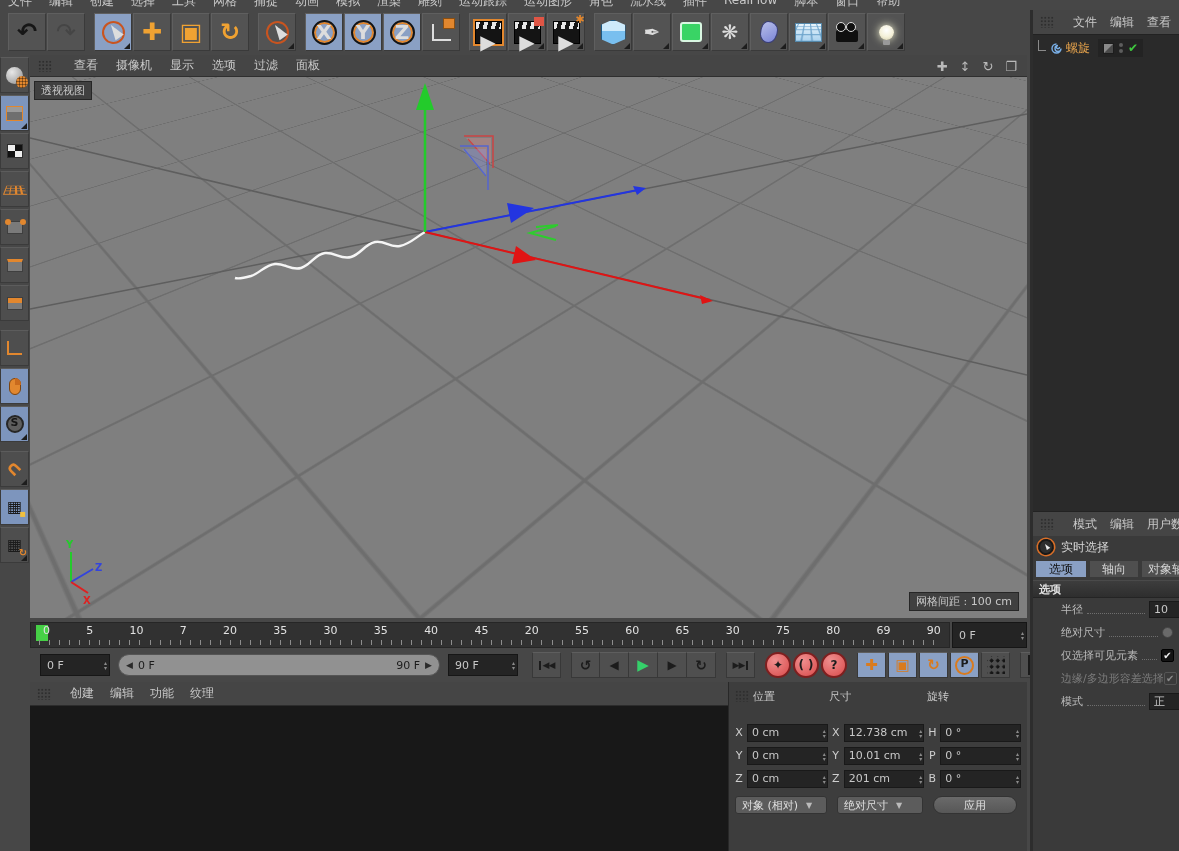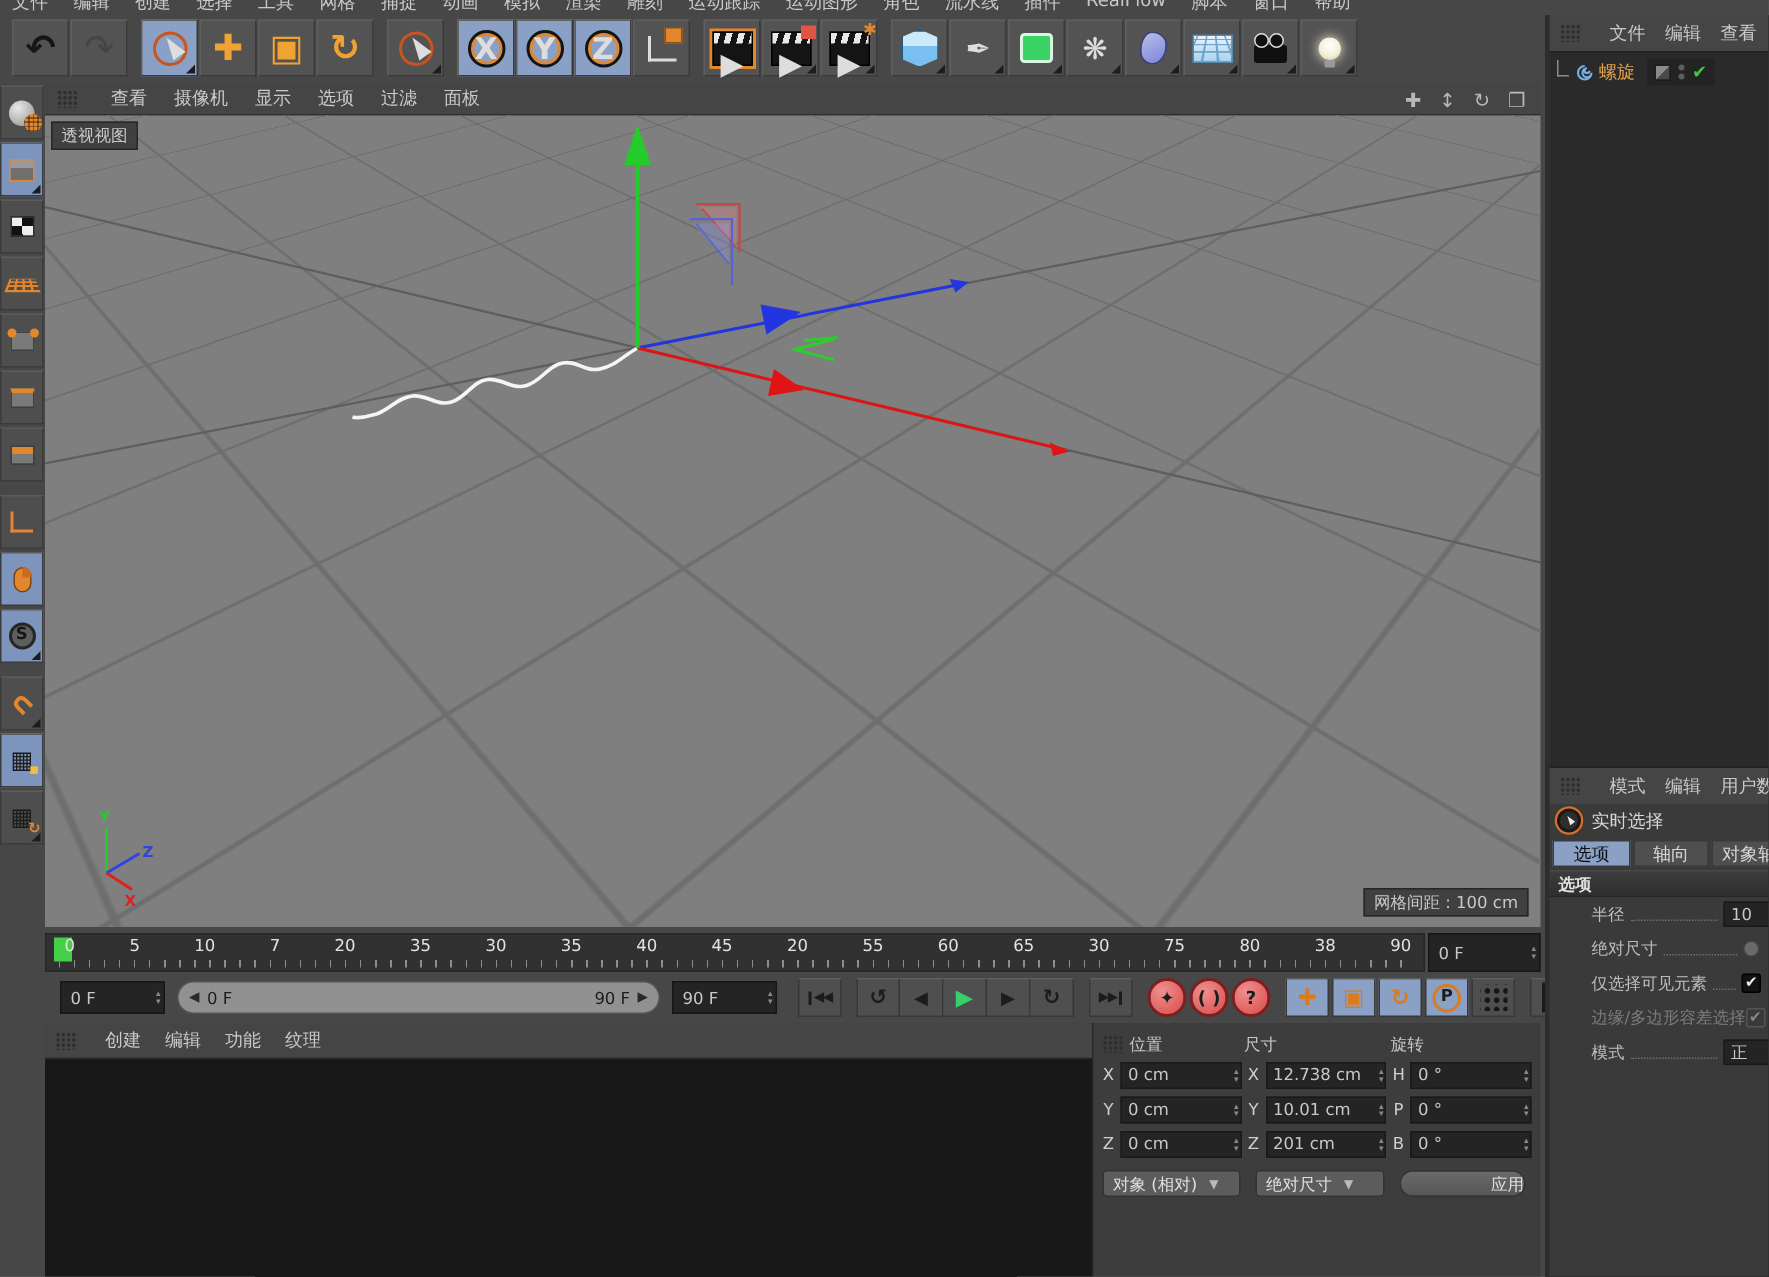--- a/index.html
+++ b/index.html
@@ -173,34 +173,34 @@
   .i-film{width:14px;height:20px;border:2px solid #1a1a1a;
     background:linear-gradient(#e2872e,#f0a232);position:relative;}
   .i-film::before{content:"";position:absolute;left:1px;right:1px;top:1px;height:3px;
     background:#333;box-shadow:0 5px 0 #333,0 10px 0 #333;}
   
   #mat{left:30px;top:682px;width:698px;height:169px;background:#181818;}
   #mat .panel-menu{height:24px;border-bottom:1px solid #2c2c2c;}
   
   #coord{left:728px;top:682px;width:299px;height:169px;background:#3d3d3d;
     border-left:1px solid #282828;font-size:11px;color:#c9c9c9;padding:5px 6px 0 6px;}
-  #coord .hdr{display:flex;align-items:center;height:18px;margin-bottom:0;}
+  #coord .hdr{display:flex;align-items:center;height:18px;margin-bottom:16px;}
   #coord .hdr span.t{width:96px;}
   .crow{display:flex;align-items:center;height:23px;gap:4px;}
   .axl{width:8px;text-align:center;color:#cfcfcf;flex:0 0 8px;}
   .cinput{flex:1;height:18px;background:#242424;border:1px solid #191919;color:#c8c8c8;
     display:flex;align-items:center;padding:0 1px 0 4px;min-width:0;}
   .cinput .arrows{margin-left:auto;color:#8a8a8a;font-size:6px;line-height:5px;
     display:flex;flex-direction:column;}
   .cfoot{display:flex;align-items:center;margin-top:6px;gap:10px;}
   .cdrop{height:18px;background:#5c5c5c;border:1px solid #333;border-radius:3px;color:#e0e0e0;
     display:flex;align-items:center;padding:0 6px;gap:8px;}
   .cdrop .dn{font-size:8px;color:#bbb;}
   .capply{height:18px;width:84px;background:linear-gradient(#6a6a6a,#575757);
-    border:1px solid #333;border-radius:9px;color:#e0e0e0;text-align:right;line-height:17px;}
+    border:1px solid #333;border-radius:9px;color:#e0e0e0;text-align:center;line-height:17px;}
   
   #right{left:1030px;top:10px;width:149px;height:841px;background:#3a3a3a;
     border-left:3px solid #2d2d2d;overflow:hidden;}
   #om-menu{height:24px;}
   #om-body{height:478px;background:#2a2a2a;border-top:1px solid #222;border-bottom:1px solid #222;
     padding:4px 0 0 3px;}
   #om-row{display:flex;align-items:center;gap:3px;height:18px;}
   .treeL{width:8px;height:11px;border-left:1px solid #8a8a8a;border-bottom:1px solid #8a8a8a;
     margin:-6px 1px 0 2px;flex:0 0 8px;}
   #om-name{color:#e8a44c;font-size:12px;}
@@ -465,21 +465,21 @@
       <span>35</span>
       <span>40</span>
       <span>45</span>
       <span>20</span>
       <span>55</span>
       <span>60</span>
       <span>65</span>
       <span>30</span>
       <span>75</span>
       <span>80</span>
-      <span>38</span>
+      <span>69</span>
       <span>90</span>
     </div>
   <div id="tl-ticks"></div>
 </div>
 <div class="abs spin" id="frame-box">
   <span>0 F</span>
   <span class="arrows">
       <span>▴</span>
       <span>▾</span>
     </span>

